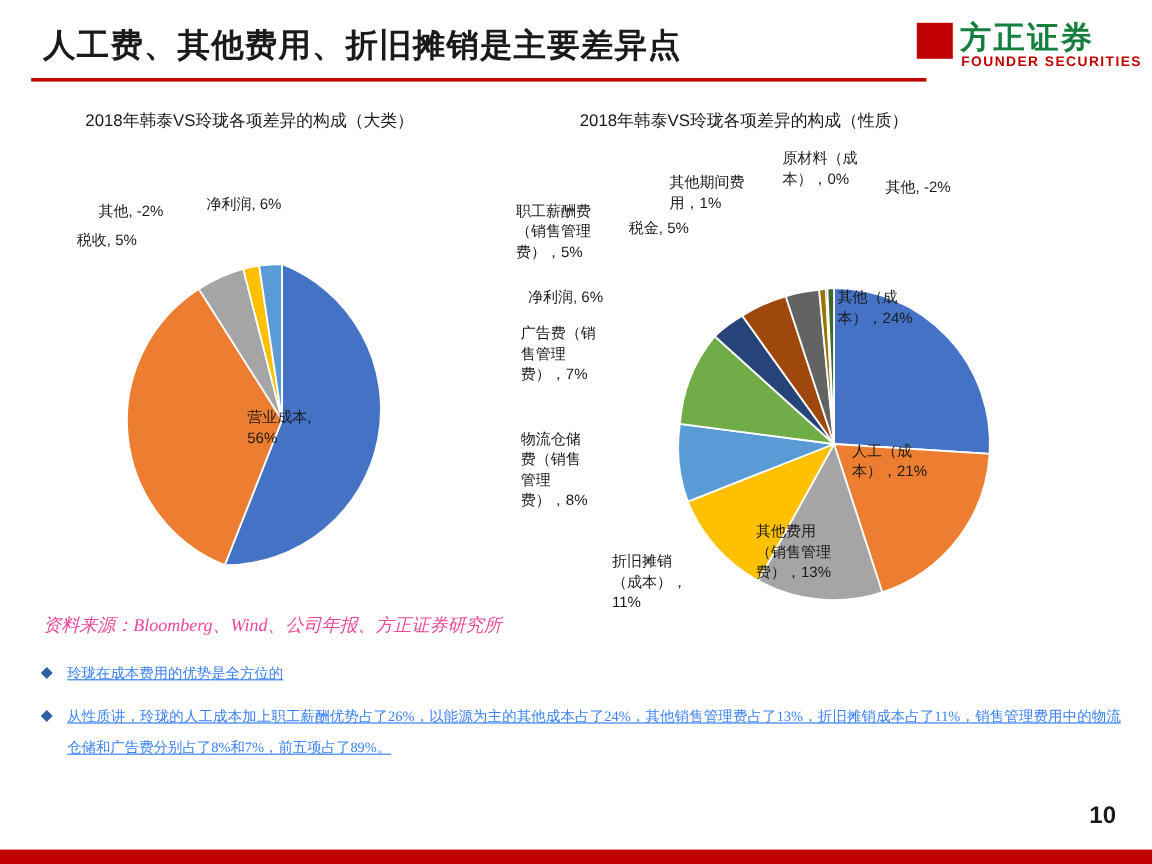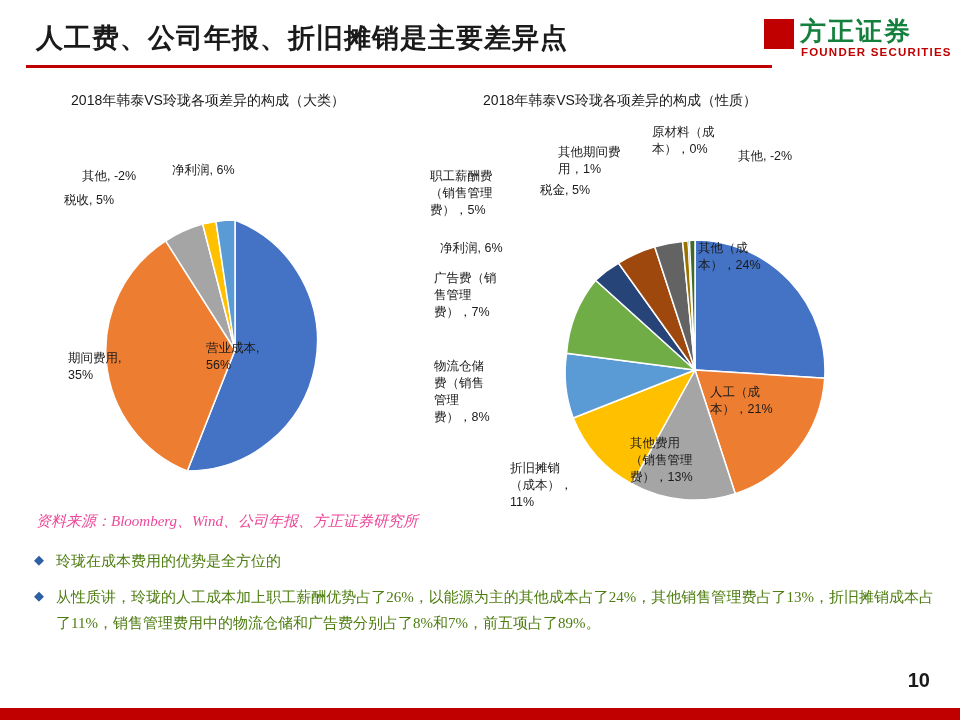--- a/index.html
+++ b/index.html
@@ -118,25 +118,26 @@
   .bullet-marker {
     flex: 0 0 auto;
     width: 22px;
     margin-left: 8px;
     color: #2e5fa3;
     font-size: 13px;
     line-height: 24px;
   }
   .bullet-text {
     flex: 1 1 auto;
-    font-size: 15px;
-    color: #4d7c0f;
+    font-size: 12px;
+    color: #3b82f6;
     line-height: 26px;
     font-family: "Liberation Serif", serif;
     text-align: justify;
+    text-decoration: underline;
   }
   
   .page-num {
     position: absolute;
     right: 30px; bottom: 28px;
     font-size: 20px;
     font-weight: bold;
     color: #1a1a1a;
   }
   
@@ -147,21 +148,21 @@
     background: #c00000;
   }
   svg { display: block; }
 </style>
 </head>
 <body>
 
 <div class="slide">
 
   <div class="title-bar">
-    <div class="title-text">人工费、公司年报、折旧摊销是主要差异点</div>
+    <div class="title-text">人工费、其他费用、折旧摊销是主要差异点</div>
     <div class="title-rule"></div>
   </div>
 
   <div class="logo-box">
     <div class="logo-mark"></div>
     <div class="logo-cn">方正证券</div>
     <div class="logo-en">FOUNDER SECURITIES</div>
   </div>
 
   <div class="chart-title" id="chart-title-left">2018年韩泰VS玲珑各项差异的构成（大类）</div>
@@ -175,22 +176,20 @@
       <path d="M 215 210 L 167.3 331.0 A 130 130 0 0 1 145.7 100.9 Z" fill="#ed7d31" stroke="#ffffff" stroke-width="1.5"></path>
 
       <path d="M 215 210 L 145.7 100.9 A 130 130 0 0 1 182.7 84.1 Z" fill="#a5a5a5" stroke="#ffffff" stroke-width="1.5"></path>
 
       <path d="M 215 210 L 182.7 84.1 A 130 130 0 0 1 196.0 81.4 Z" fill="#ffc000" stroke="#ffffff" stroke-width="1.5"></path>
 
       <path d="M 215 210 L 196.0 81.4 A 130 130 0 0 1 215 80 Z" fill="#5b9bd5" stroke="#ffffff" stroke-width="1.5"></path>
     </svg>
     <div class="lbl" style="left:186px; top:200px; width:110px;">营业成本,
 56%</div>
-    <div class="lbl" style="left:48px; top:210px; width:110px;">期间费用,
-35%</div>
     <div class="lbl" style="left:44px; top:52px; width:90px;">税收, 5%</div>
     <div class="lbl" style="left:62px; top:28px; width:90px;">其他, -2%</div>
     <div class="lbl" style="left:152px; top:22px; width:100px;">净利润, 6%</div>
   </div>
 
   <div class="chart-area" id="chart-right">
     <svg width="520" height="400" viewBox="0 0 520 400">
 
       <path d="M 275 230 L 275 100 A 130 130 0 0 1 404.7 238.2 Z" fill="#4472c4" stroke="#ffffff" stroke-width="1.5"></path>
 
@@ -212,40 +211,40 @@
 
       <path d="M 275 230 L 262.6 101.6 A 130 130 0 0 1 268.1 100.7 Z" fill="#997300" stroke="#ffffff" stroke-width="1.5"></path>
 
       <path d="M 275 230 L 268.1 100.7 A 130 130 0 0 1 269.5 100.6 Z" fill="#255e91" stroke="#ffffff" stroke-width="1"></path>
 
       <path d="M 275 230 L 269.5 100.6 A 130 130 0 0 1 275 100 Z" fill="#43682b" stroke="#ffffff" stroke-width="1.5"></path>
     </svg>
 
     <div class="lbl" style="left:278px; top:100px; width:100px;">其他（成
 本），24%</div>
-    <div class="lbl" style="left:290px; top:244px; width:100px;">人工（成
+    <div class="lbl" style="left:290px; top:228px; width:100px;">人工（成
 本），21%</div>
     <div class="lbl" style="left:210px; top:295px; width:100px;">其他费用
 （销售管理
 费），13%</div>
     <div class="lbl" style="left:90px; top:320px; width:90px;">折旧摊销
 （成本），
 11%</div>
     <div class="lbl" style="left:14px; top:218px; width:84px;">物流仓储
 费（销售
 管理
 费），8%</div>
     <div class="lbl" style="left:14px; top:130px; width:96px;">广告费（销
 售管理
 费），7%</div>
     <div class="lbl" style="left:20px; top:100px; width:110px;">净利润, 6%</div>
     <div class="lbl" style="left:10px; top:28px; width:110px;">职工薪酬费
 （销售管理
 费），5%</div>
-    <div class="lbl" style="left:120px; top:42px; width:78px;">税金, 5%</div>
+    <div class="lbl" style="left:104px; top:42px; width:78px;">税金, 5%</div>
     <div class="lbl" style="left:138px; top:4px; width:96px;">其他期间费
 用，1%</div>
     <div class="lbl" style="left:232px; top:-16px; width:96px;">原材料（成
 本），0%</div>
     <div class="lbl" style="left:318px; top:8px; width:90px;">其他, -2%</div>
   </div>
 
   <div class="source-note">资料来源：Bloomberg、Wind、公司年报、方正证券研究所</div>
 
   <div class="bullets">

